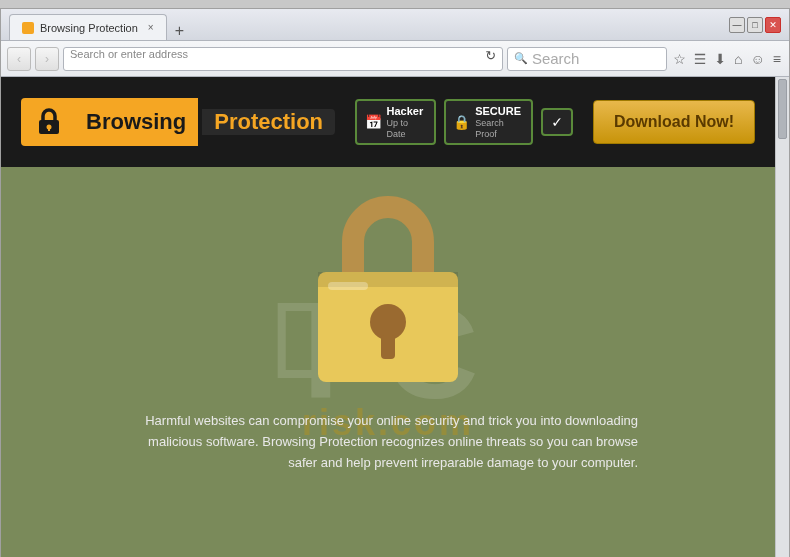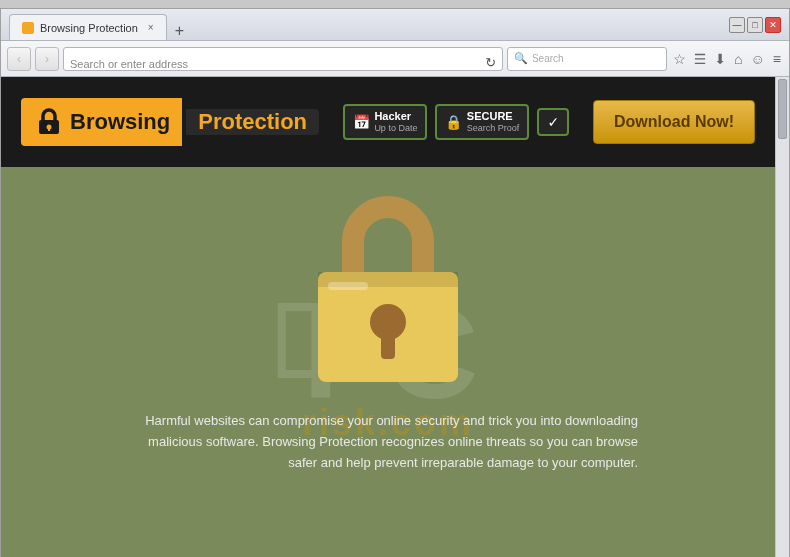--- a/index.html
+++ b/index.html
@@ -111,21 +111,21 @@
     .address-bar {
       flex: 1;
       height: 24px;
       border: 1px solid #b0b4bc;
       border-radius: 3px;
       background: white;
       padding: 0 6px;
       font-size: 11px;
       color: #666;
       display: flex;
-      align-items: flex-end;
+      align-items: flex-start;
     }
     .address-text { flex: 1; font-size: 11px; color: #888; }
     .refresh-btn {
       font-size: 13px;
       color: #555;
       cursor: pointer;
     }
     .search-bar {
       width: 160px;
       height: 24px;
@@ -181,21 +181,21 @@
     }
     .logo-browsing {
       background: #f5a623;
       color: #1a1a1a;
       font-size: 22px;
       font-weight: bold;
       padding: 8px 12px;
       border-radius: 4px 0 0 4px;
       display: flex;
       align-items: center;
-      gap: 5px;
+      gap: 21px;
     }
     .logo-lock-icon {
       width: 32px;
       height: 32px;
     }
     .logo-protection {
       background: #2a2a2a;
       color: #f5a623;
       font-size: 22px;
       font-weight: bold;
@@ -331,21 +331,21 @@
 
   <div class="nav-bar">
     <div class="nav-btn disabled">‹</div>
     <div class="nav-btn disabled">›</div>
     <div class="address-bar">
       <span class="address-text">Search or enter address</span>
       <span class="refresh-btn">↻</span>
     </div>
     <div class="search-bar">
       <span>🔍</span>
-      <span style="color:#aaa;font-size:10px;">Search</span>
+      <span style="color:#aaa;font-size:15px;">Search</span>
     </div>
     <div class="nav-icons">
       <span class="nav-icon">☆</span>
       <span class="nav-icon">☰</span>
       <span class="nav-icon">⬇</span>
       <span class="nav-icon">⌂</span>
       <span class="nav-icon">☺</span>
       <span class="nav-icon">≡</span>
     </div>
   </div>

